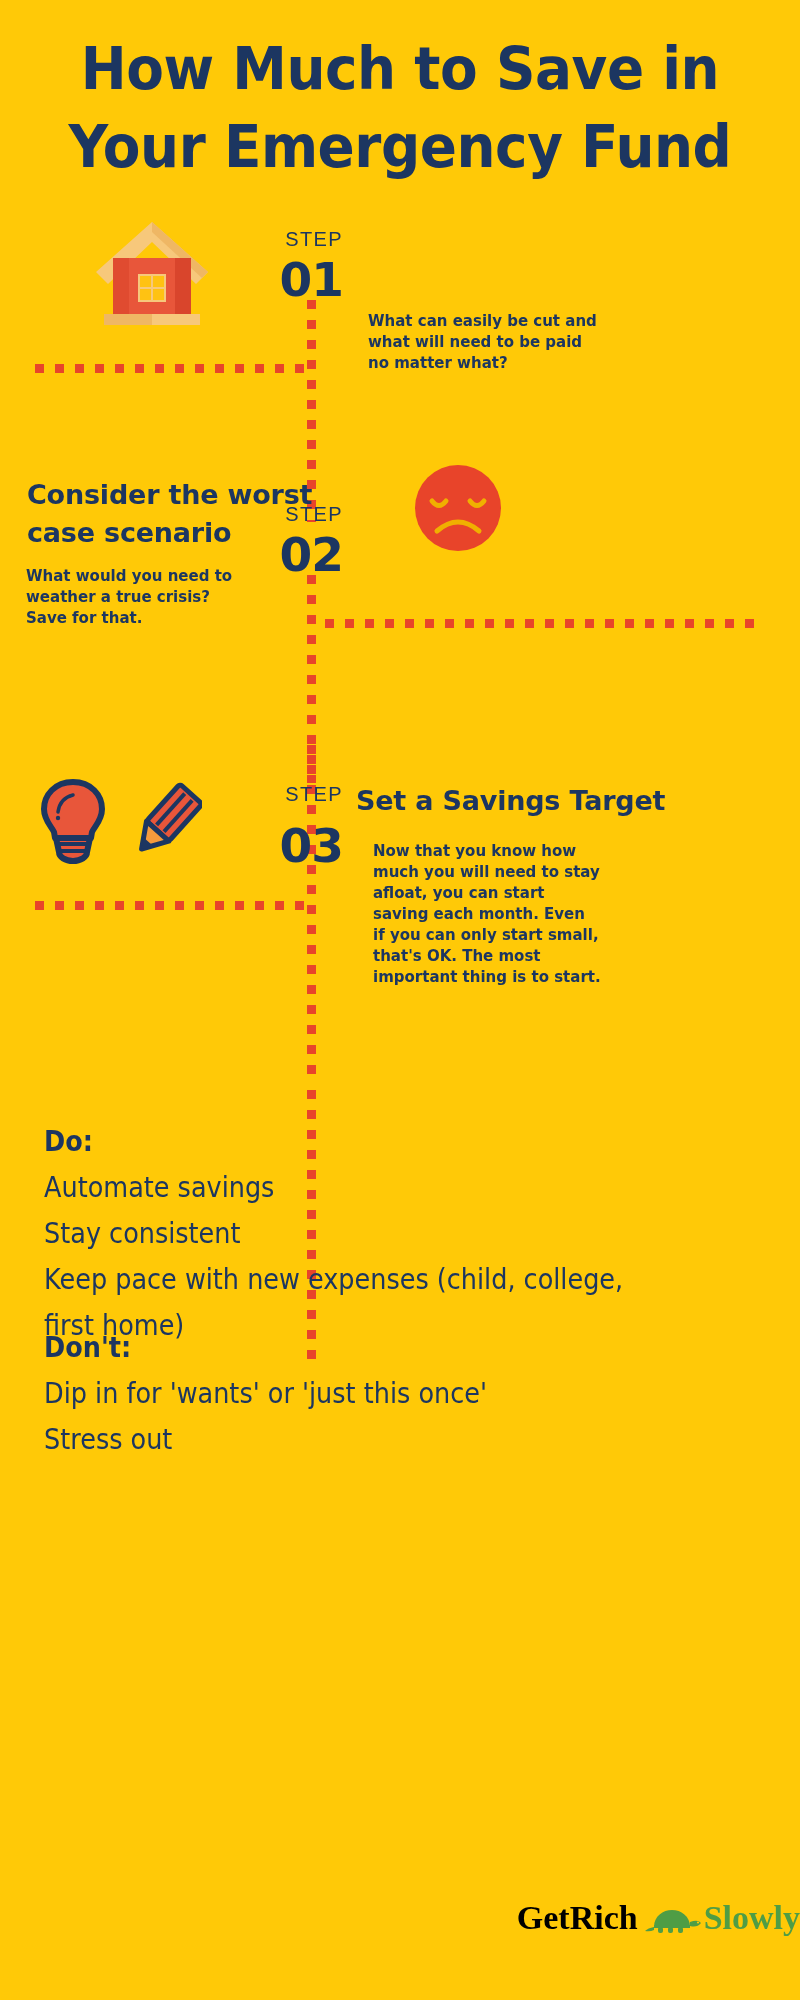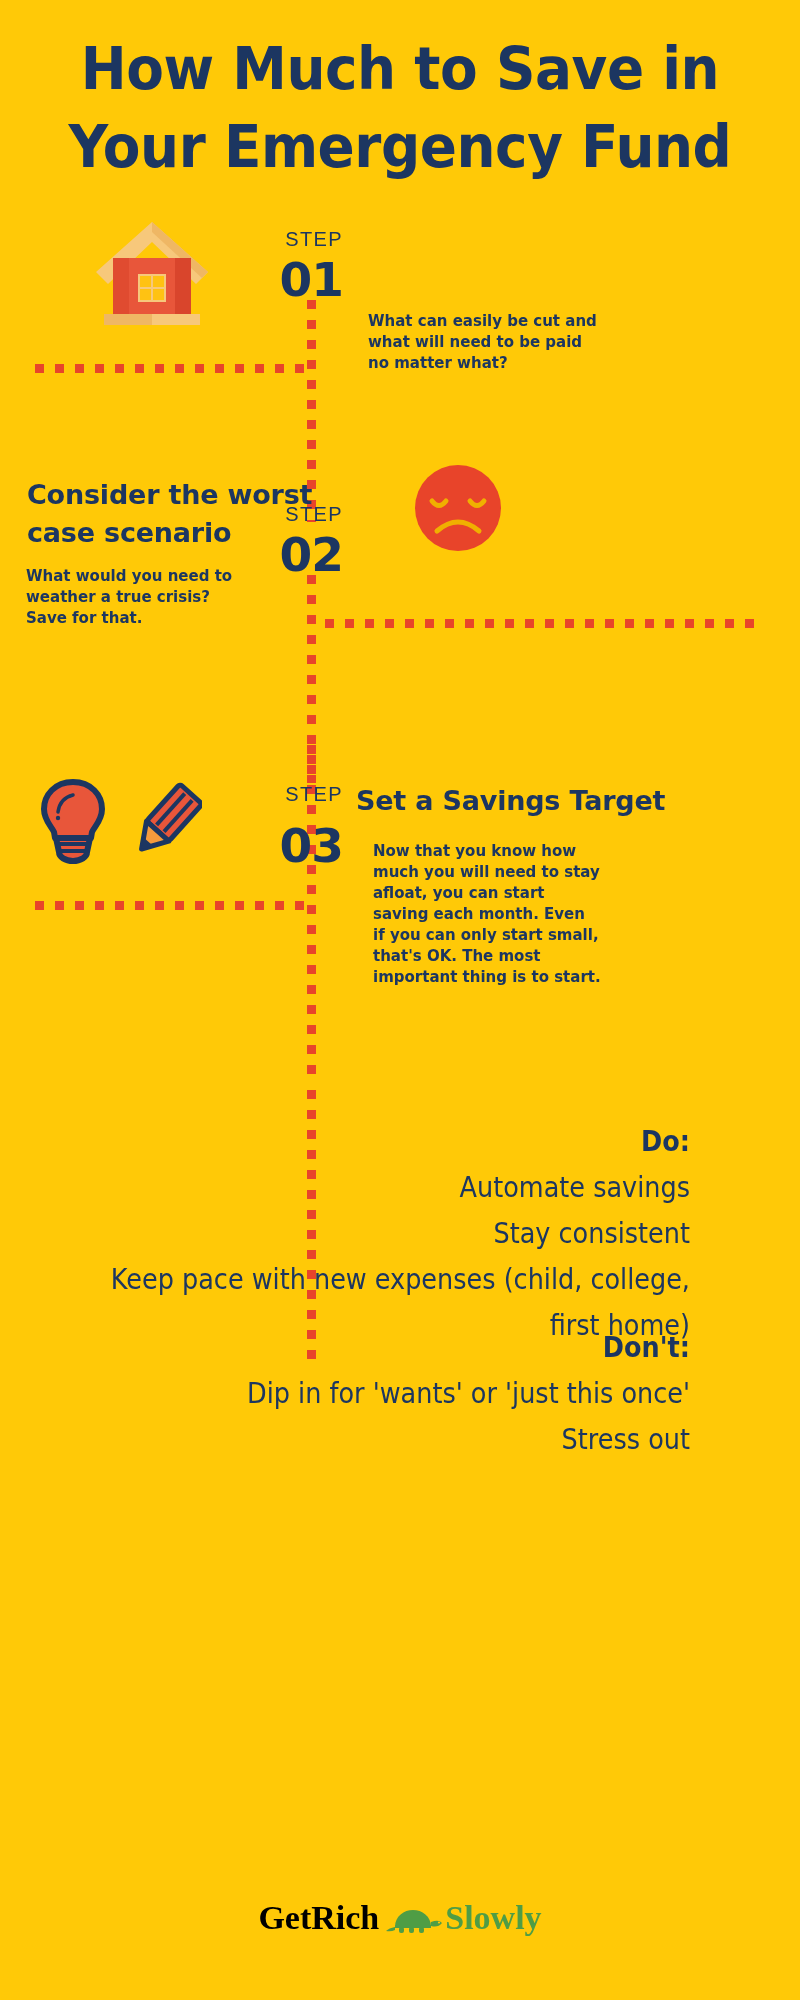--- a/index.html
+++ b/index.html
@@ -84,21 +84,21 @@
   .step-body {
     position:absolute;
     font-family:"DejaVu Sans", sans-serif;
     font-size:15px;
     line-height:21px;
     font-weight:bold;
     color:#1C3661;
   }
 
   
-  .dd-wrap { position:absolute; left:0; width:734px; text-align:right; }
+  .dd-wrap { position:absolute; left:0; width:734px; text-align:left; }
   .dd-head {
     font-family:"DejaVu Sans", sans-serif;
     font-weight:bold;
     font-size:29px;
     line-height:46px;
     color:#1C3661;
     transform:scaleX(0.88);
   }
   .dd-item {
     font-family:"DejaVu Sans", sans-serif;
@@ -107,21 +107,21 @@
     line-height:46px;
     color:#1C3661;
     transform:scaleX(0.88);
     white-space:nowrap;
   }
 
   
   .logo {
     position:absolute;
     left:0; width:800px;
-    text-align:center;
+    text-align:right;
   }
   .logo-main {
     font-family:"Liberation Serif", serif;
     font-weight:bold;
     font-size:34px;
     line-height:40px;
     white-space:nowrap;
   }
   .logo-get { color:#000000; }
   .logo-slow { color:#4F9D45; }

